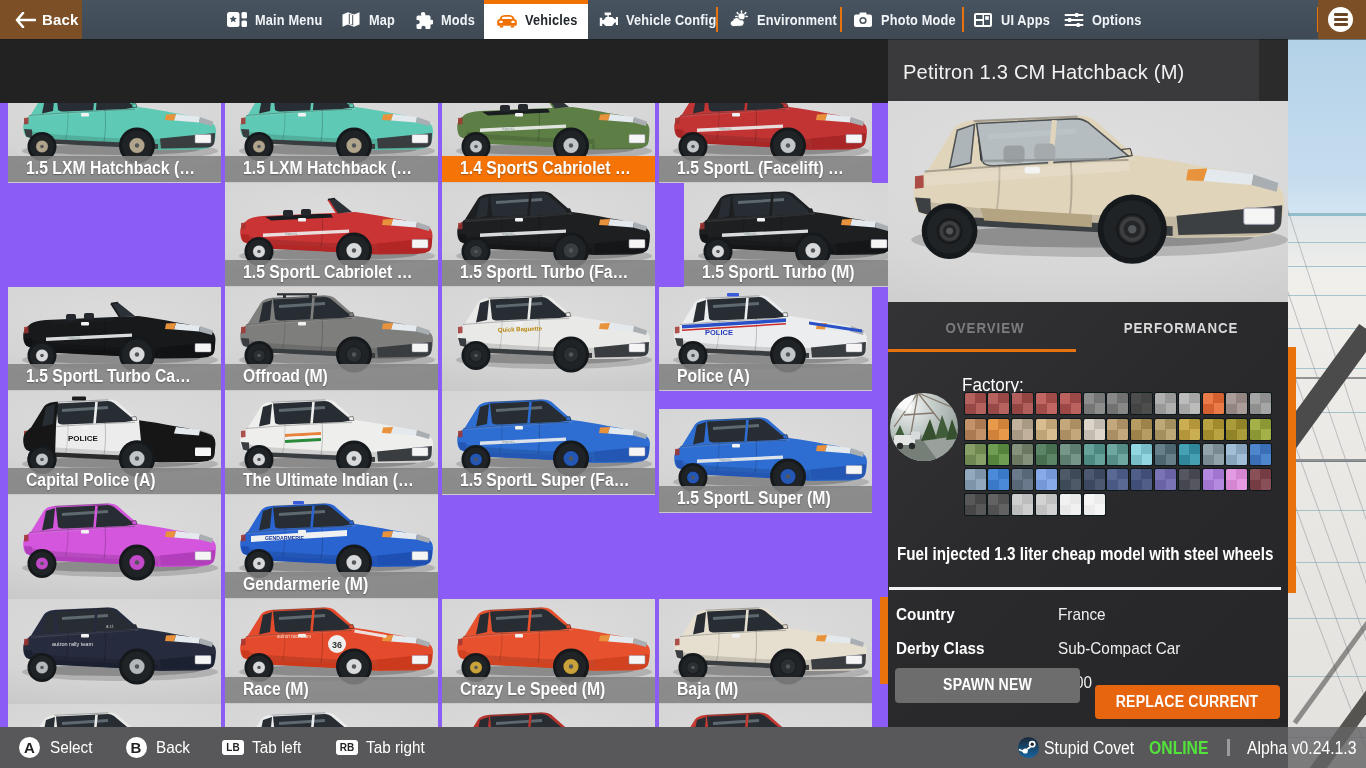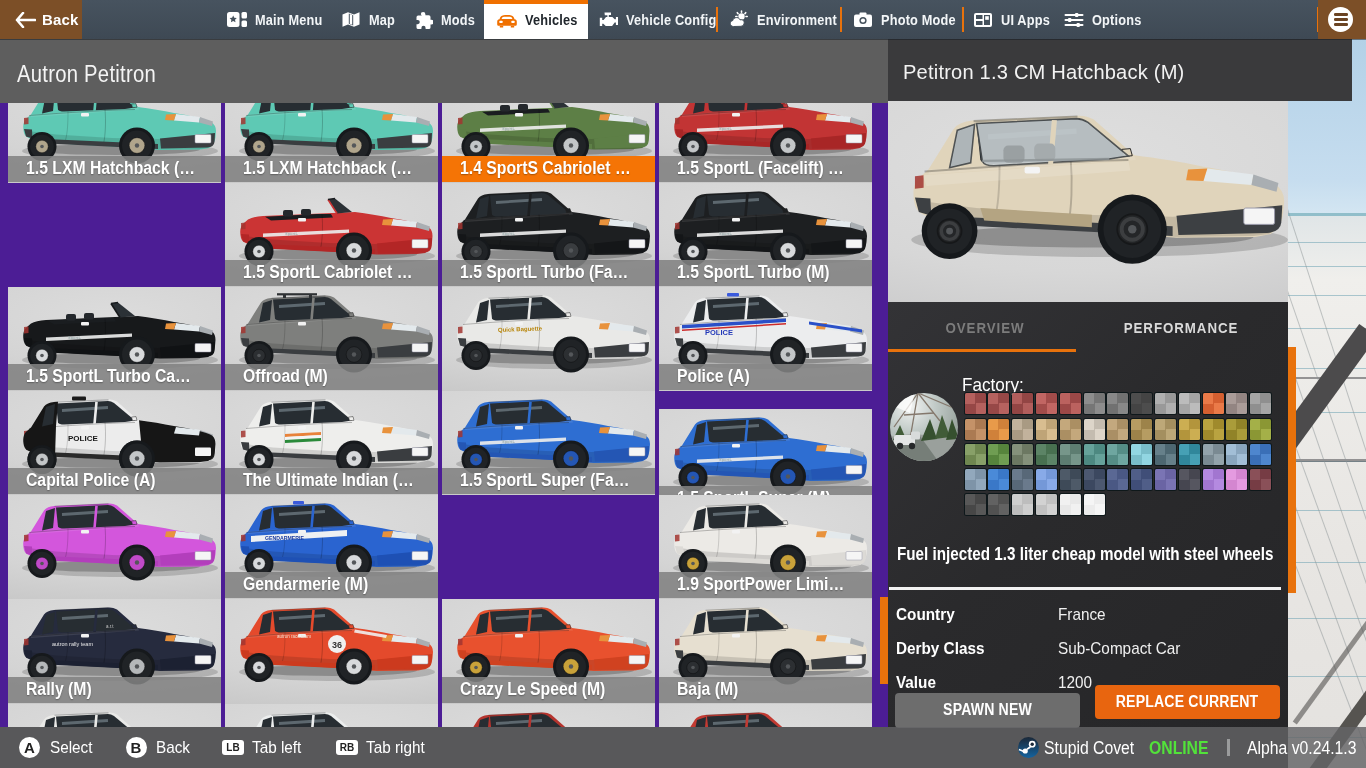--- a/index.html
+++ b/index.html
@@ -22,30 +22,30 @@
 #ham div{position:absolute;left:5.5px;width:14px;height:2.6px;background:#6b4423;border-radius:1.3px}
 .titem{position:absolute;top:9.5px;height:20px;white-space:nowrap}
 .titem svg{vertical-align:middle}
 .ttxt{color:#f2f5f7;font-size:14.5px;font-weight:bold;margin-left:8px;vertical-align:middle;display:inline-block;transform:scaleX(.88);transform-origin:0 50%;letter-spacing:.2px}
 .ttxt.dark{color:#20262c}
 .vtab{position:absolute;left:484px;top:0;width:104px;height:39px;background:#fff;border-top:4px solid #f07000}
 .tsep{position:absolute;top:7px;width:2px;height:25px;background:#e8720c}
 
 #lefthead{position:absolute;left:0;top:39px;width:888px;height:63.5px;background:#5e5e5e}
 #lefthead span{position:absolute;left:17px;top:22px;font-size:23px;color:#f4f4f4;display:inline-block;transform:scaleX(.88);transform-origin:0 0;letter-spacing:.3px}
-#gridwrap{position:absolute;left:0;top:102.5px;width:1028px;height:624px;background:#4c1d95;overflow:hidden}
+#gridwrap{position:absolute;left:0;top:102.5px;width:1028px;height:624px;background:#8b5cf6;overflow:hidden}
 .cell{position:absolute;width:213px;height:104.2px;overflow:hidden}
 .ph{position:absolute;left:0;top:0;width:213px;height:104.2px;background:radial-gradient(150% 95% at 50% 28%,#dcdcdc 0%,#d4d4d4 50%,#c3c3c3 100%)}
 .ph svg{top:5px!important}
 .cap{position:absolute;left:0;bottom:1px;width:213px;height:26px;background:rgba(130,130,130,.88);color:#fff;overflow:hidden}
 .cap span{position:absolute;left:18px;top:2px;font-size:17.5px;font-weight:bold;white-space:nowrap;display:inline-block;transform:scaleX(.9);transform-origin:0 0;text-shadow:0 1px 1.5px rgba(0,0,0,.32)}
 .cap.sel{background:#f57405}
 
 #rp{position:absolute;left:888px;top:39px;width:400px;height:687.5px;background:#2b2b2b}
-#rphead{position:absolute;left:0;top:0;width:464px;height:62px;background:#3a3a3c}
+#rphead{position:absolute;left:0;top:0;width:371px;height:62px;background:#3a3a3c}
 #rphead span{position:absolute;left:15px;top:21px;font-size:20.5px;color:#f2f2f2;display:inline-block;transform:scaleX(.98);transform-origin:0 0;letter-spacing:.2px}
 #rphoto{position:absolute;left:0;top:62px;width:400px;height:201px;background:radial-gradient(130% 100% at 46% 30%,#dfdfdf 0%,#d7d7d7 55%,#c6c6c7 100%)}
 #rpbody{position:absolute;left:0;top:263px;width:400px;height:424.5px;background:linear-gradient(135deg,#333336 0%,#2a2a2c 45%,#262628 100%)}
 .rtab{position:absolute;top:55px;font-size:14px;font-weight:bold;letter-spacing:1px;transform:translate(-50%,-50%) scaleX(.95)}
 #underline{position:absolute;left:0;top:86px;width:188px;height:3px;background:#e8720c}
 #factory{position:absolute;left:74px;top:111px;color:#fff;font-size:19px;transform:scaleX(.9);transform-origin:0 0}
 .sw{position:absolute;width:21px;height:21px;border-radius:1.5px;box-shadow:0 0 0 1px rgba(8,20,22,.8)}
 #desc{position:absolute;left:9px;top:281px;color:#fff;font-size:17.5px;font-weight:bold;white-space:nowrap;transform:scaleX(.87);transform-origin:0 0}
 #wline{position:absolute;left:1px;top:324.5px;width:392px;height:3px;background:#f2f2f2}
 .ilab{position:absolute;left:8px;color:#fff;font-size:17px;font-weight:bold;transform:scaleX(.9);transform-origin:0 0}
@@ -161,23 +161,20 @@
     <div class="gv" style="left:36px;transform:rotate(-20deg)"></div>
     <div class="gv" style="left:58px;transform:rotate(-19deg)"></div>
     <div class="gv" style="left:80px;transform:rotate(-19deg)"></div>
     <div class="gv" style="left:102px;transform:rotate(-18deg)"></div>
     <div class="gdiag" style="left:-20px;top:455px;width:130px;height:5px;background:rgba(70,68,66,.55);transform:rotate(-54deg)"></div>
   </div>
   <div id="band1"></div>
   <div id="band2"></div>
 </div>
 
-<div id="lefthead">
-      <span>Autron Petitron</span>
-    </div>
 <div id="gridwrap">
       <div class="cell" style="left:8px;top:-24.1px">
         <div class="ph">
           <svg viewBox="0 0 213 78" width="213" height="78" style="--c:#5ec9b4;--rim:#b0a58c;position:absolute;left:0;top:0;overflow:visible">
             <g>
               <use href="#hatch"></use>
             </g>
           </svg>
         </div>
         <div class="cap">
@@ -245,21 +242,21 @@
               <use href="#hatch"></use>
               <polygon points="38,45.5 124,41.5 124,44.8 38,49" fill="#ececec" opacity=".92"></polygon>
               <text x="60" y="46.6" font-family="Liberation Sans,sans-serif" font-size="4" font-weight="bold" fill="#9aa" opacity=".9">SportL</text>
             </g>
           </svg>
         </div>
         <div class="cap">
           <span>1.5 SportL Turbo (Fa…</span>
         </div>
       </div>
-      <div class="cell" style="left:659px;top:80.1px">
+      <div class="cell" style="left:684px;top:80.1px">
         <div class="ph">
           <svg viewBox="0 0 213 78" width="213" height="78" style="--c:#1d1f21;--trim:#141618;--rim:#d8dadc;position:absolute;left:0;top:0;overflow:visible">
             <g>
               <use href="#hatch"></use>
               <polygon points="38,45.5 124,41.5 124,44.8 38,49" fill="#ececec" opacity=".92"></polygon>
               <text x="60" y="46.6" font-family="Liberation Sans,sans-serif" font-size="4" font-weight="bold" fill="#9aa" opacity=".9">SportL</text>
             </g>
           </svg>
         </div>
         <div class="cap">
@@ -402,57 +399,45 @@
               <polygon points="26,36 122,30 122,36 26,42" fill="#eef0f2"></polygon>
               <text x="40" y="39.5" font-family="Liberation Sans,sans-serif" font-size="5.2" font-weight="bold" fill="#1a3aa0">GENDARMERIE</text>
               <rect x="68" y="1" width="11" height="3.5" rx="1" fill="#3a5adc"></rect>
             </g>
           </svg>
         </div>
         <div class="cap">
           <span>Gendarmerie (M)</span>
         </div>
       </div>
-      <div class="cell" style="left:659px;top:392.7px">
-        <div class="ph">
-          <svg viewBox="0 0 213 78" width="213" height="78" style="--c:#eceae6;--trim:#dcdad6;--rim:#c9a23a;position:absolute;left:0;top:0;overflow:visible">
-            <g>
-              <use href="#hatch"></use>
-            </g>
-          </svg>
-        </div>
-        <div class="cap">
-          <span>1.9 SportPower Limi…</span>
-        </div>
-      </div>
       <div class="cell" style="left:8px;top:496.9px">
         <div class="ph">
           <svg viewBox="0 0 213 78" width="213" height="78" style="--c:#262b3e;--trim:#1c2132;--rim:#b5b8ba;position:absolute;left:0;top:0;overflow:visible">
             <g>
               <use href="#hatch"></use>
               <text x="44" y="42" font-family="Liberation Sans,sans-serif" font-size="5.5" fill="#e8e8e8">autron rally team</text>
               <text x="98" y="24" font-family="Liberation Sans,sans-serif" font-size="4.5" fill="#c8c8c8">a.r.t</text>
             </g>
           </svg>
-        </div>
-        <div class="cap">
-          <span>Rally (M)</span>
         </div>
       </div>
       <div class="cell" style="left:225px;top:496.9px">
         <div class="ph">
           <svg viewBox="0 0 213 78" width="213" height="78" style="--c:#e44a2c;--trim:#cc3a1e;--rim:#d8dadc;position:absolute;left:0;top:0;overflow:visible">
             <g>
               <use href="#hatch"></use>
               <circle cx="112" cy="40" r="9" fill="#f0f0f0"></circle>
               <text x="107" y="43.5" font-family="Liberation Sans,sans-serif" font-size="9" font-weight="bold" fill="#333">36</text>
               <polygon points="130,25.5 162,31 161,34 129,28.5" fill="#f0f0f0" opacity=".9"></polygon>
               <text x="52" y="34" font-family="Liberation Sans,sans-serif" font-size="4.5" fill="#f0e0d0">autron race team</text>
             </g>
           </svg>
+        </div>
+        <div class="cap">
+          <span>Race (M)</span>
         </div>
       </div>
       <div class="cell" style="left:659px;top:496.9px">
         <div class="ph">
           <svg viewBox="0 0 213 78" width="213" height="78" style="--c:#e6dfd0;--trim:#3a3d40;--rim:#2c2f32;position:absolute;left:0;top:0;overflow:visible">
             <g>
               <use href="#hatch"></use>
             </g>
           </svg>
         </div>
@@ -540,21 +525,21 @@
   <div id="underline" style="top:47px"></div>
   <div id="factory" style="top:72px">Factory:</div>
   <div id="desc" style="top:242px">Fuel injected 1.3 liter cheap model with steel wheels</div>
   <div id="wline" style="top:284.5px"></div>
   <div class="ilab" style="top:303px">Country</div>
       <div class="ival" style="top:303px">France</div>
   <div class="ilab" style="top:337px">Derby Class</div>
       <div class="ival" style="top:337px">Sub-Compact Car</div>
   <div class="ilab" style="top:371px">Value</div>
       <div class="ival" style="top:371px">1200</div>
-  <div class="btn" id="btn1" style="top:391px"><span>SPAWN NEW</span></div>
+  <div class="btn" id="btn1" style="top:366px"><span>SPAWN NEW</span></div>
   <div class="btn" id="btn2" style="top:382.5px"><span>REPLACE CURRENT</span></div>
 </div>
 <div id="swwrap">
       <div class="sw" style="left:964.5px;top:393.2px;background:conic-gradient(#964746 0 25%,#b5615e 0 50%,#964746 0 75%,#b5615e 0)"></div>
       <div class="sw" style="left:988.3px;top:393.2px;background:conic-gradient(#974847 0 25%,#b6625f 0 50%,#974847 0 75%,#b6625f 0)"></div>
       <div class="sw" style="left:1012.1px;top:393.2px;background:conic-gradient(#934544 0 25%,#b25e5c 0 50%,#934544 0 75%,#b25e5c 0)"></div>
       <div class="sw" style="left:1035.9px;top:393.2px;background:conic-gradient(#a24c4a 0 25%,#c16663 0 50%,#a24c4a 0 75%,#c16663 0)"></div>
       <div class="sw" style="left:1059.7px;top:393.2px;background:conic-gradient(#9c4847 0 25%,#bb625f 0 50%,#9c4847 0 75%,#bb625f 0)"></div>
       <div class="sw" style="left:1083.5px;top:393.2px;background:conic-gradient(#767676 0 25%,#8d8d8d 0 50%,#767676 0 75%,#8d8d8d 0)"></div>
       <div class="sw" style="left:1107.3px;top:393.2px;background:conic-gradient(#717171 0 25%,#888888 0 50%,#717171 0 75%,#888888 0)"></div>

